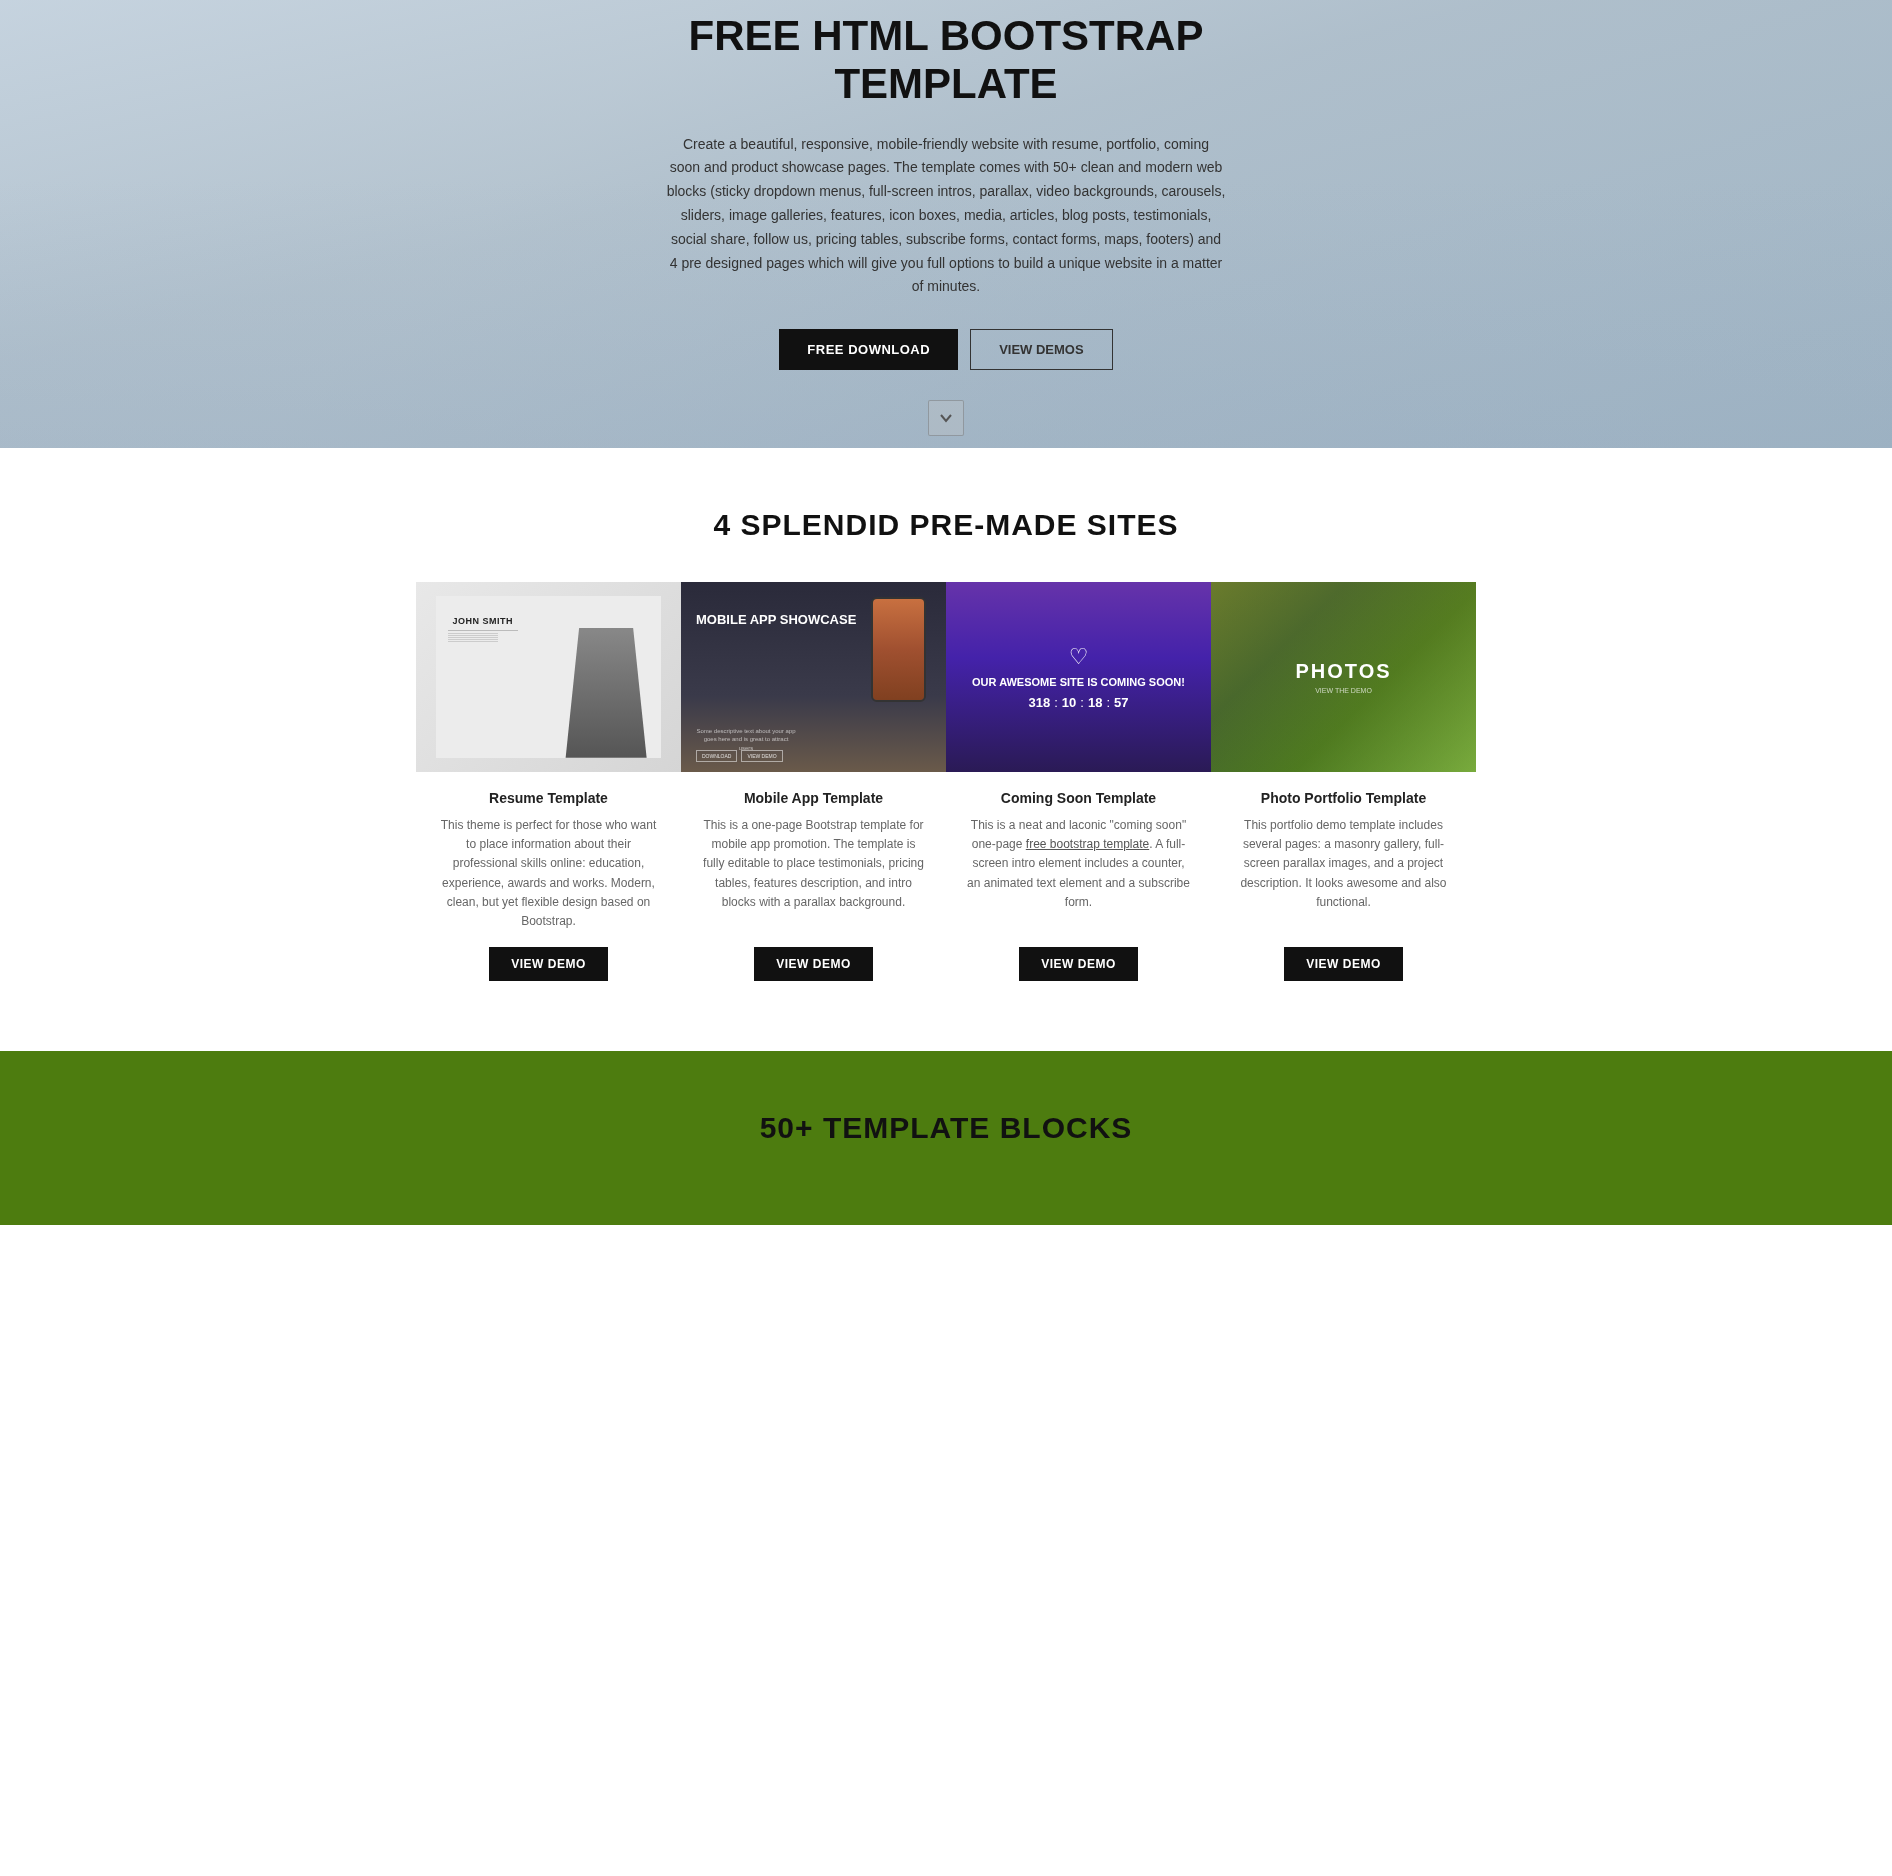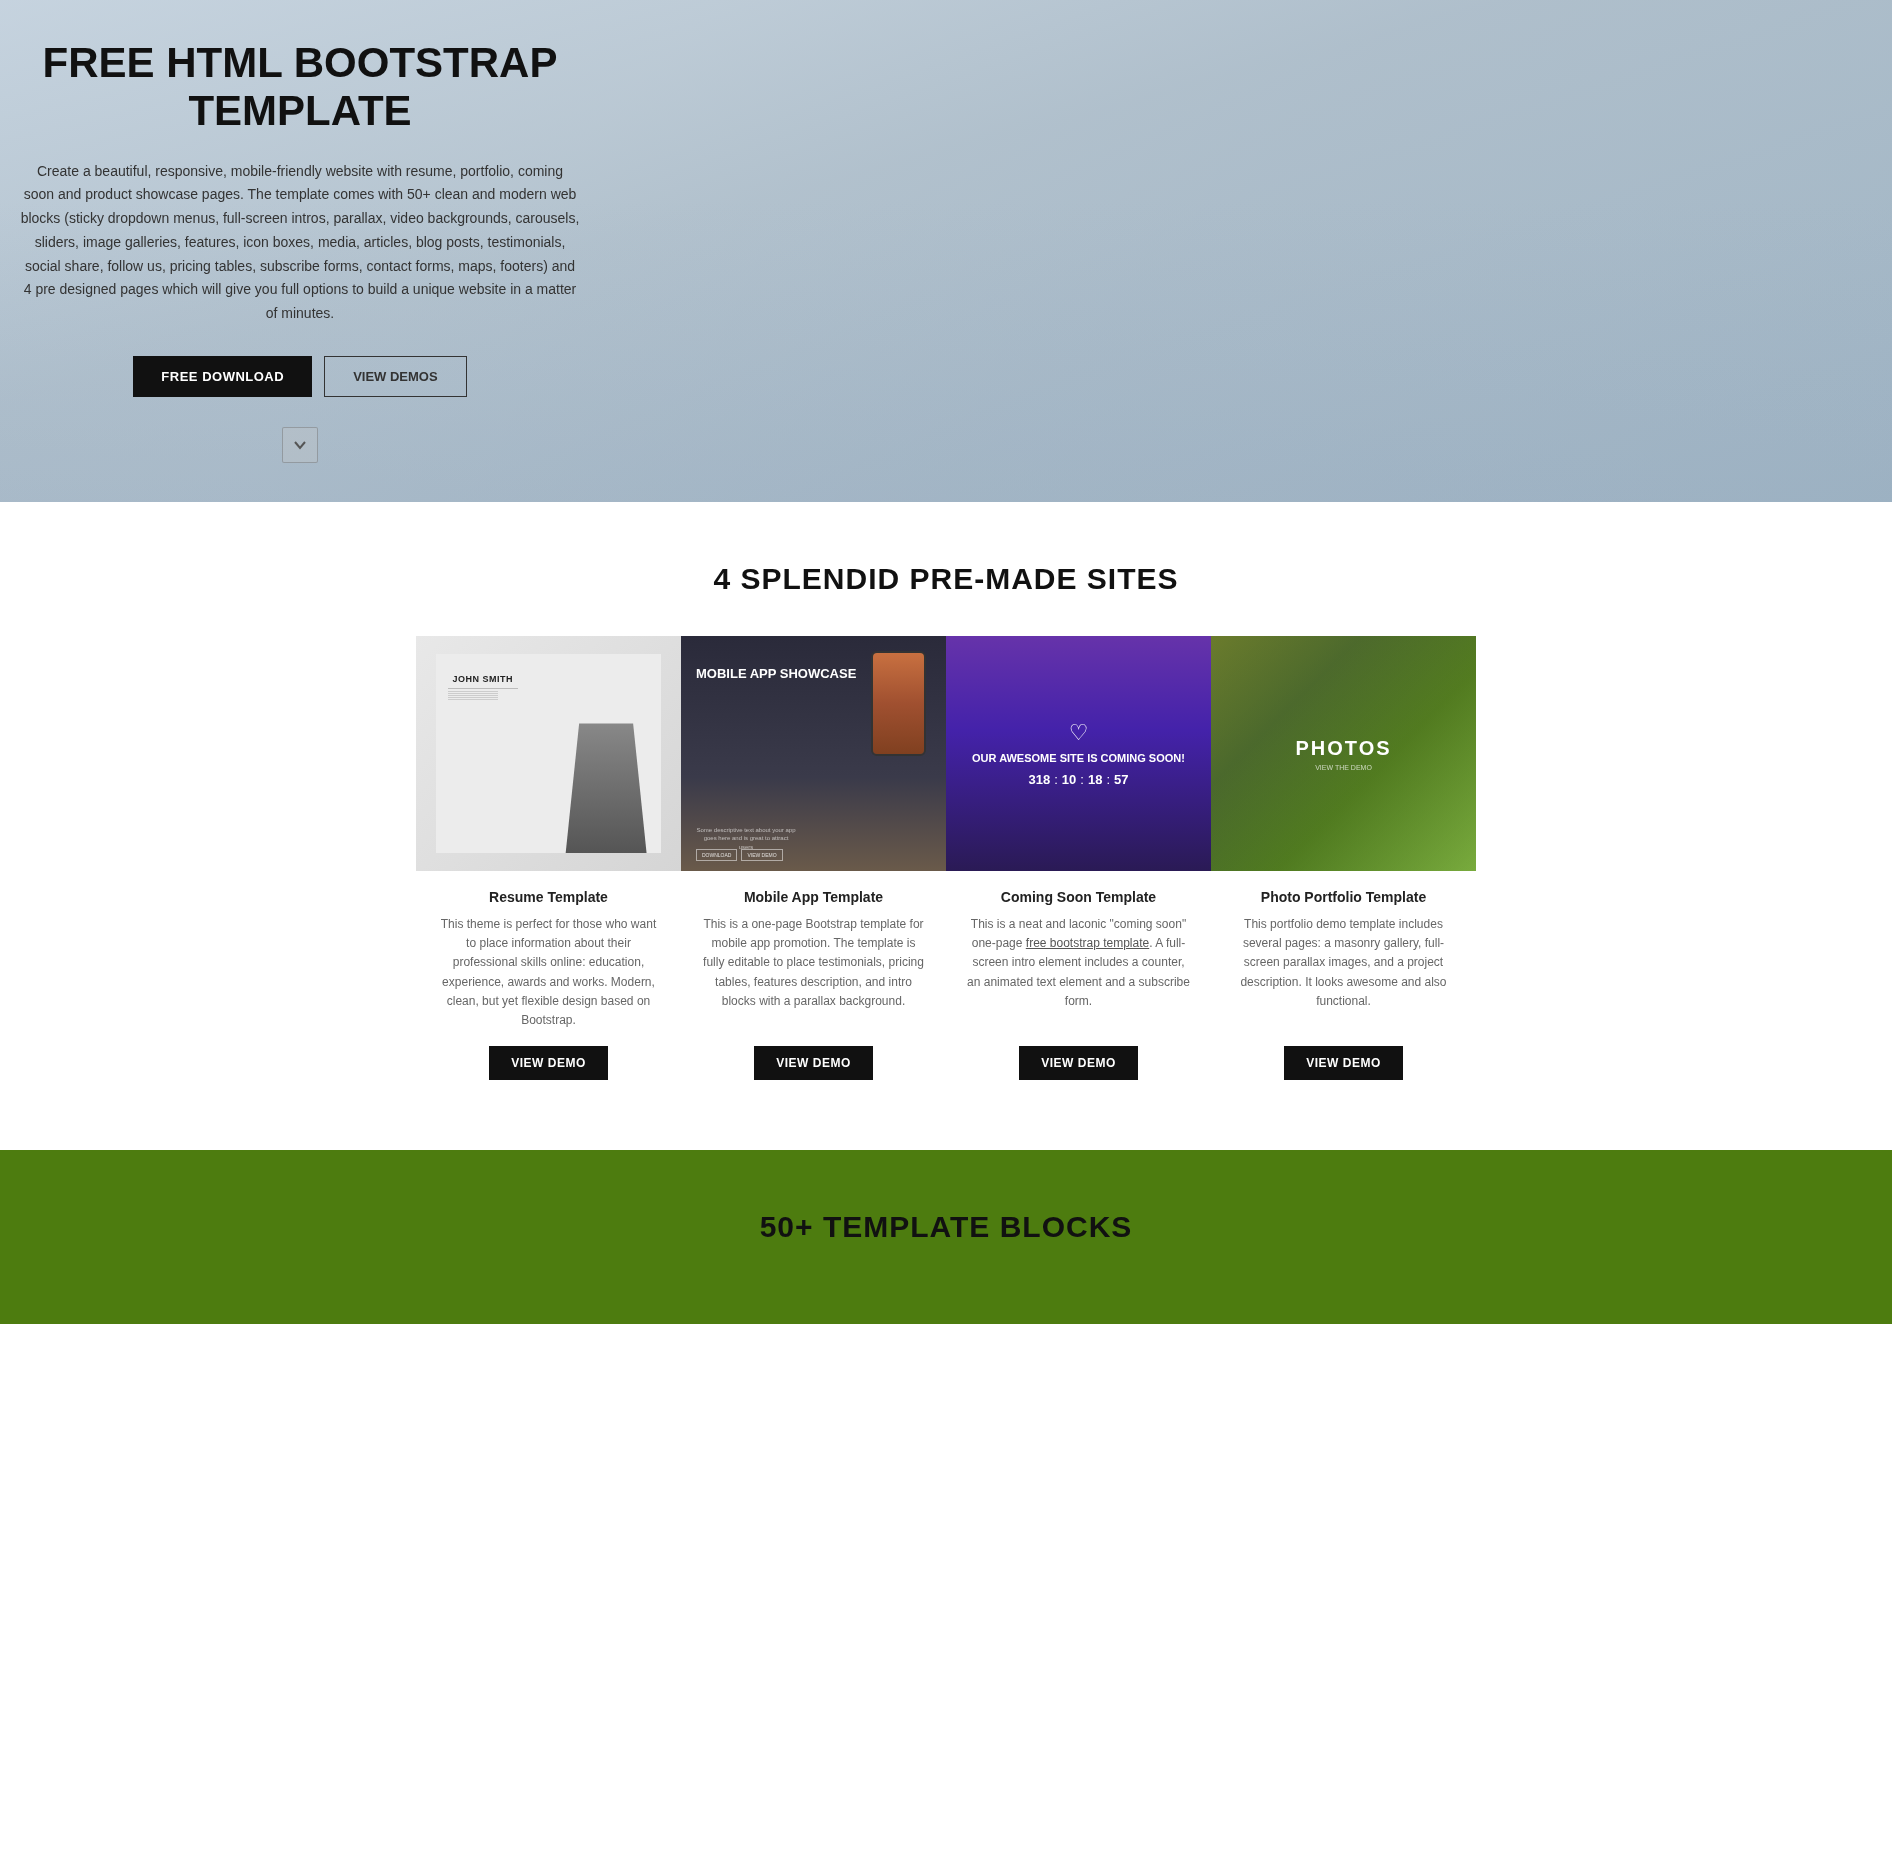--- a/index.html
+++ b/index.html
@@ -2,25 +2,25 @@
 <html><head>
   <meta charset="utf-8">
   <style>
     * { box-sizing: border-box; margin: 0; padding: 0; }
     body { font-family: 'Georgia', serif; background: #fff; color: #333; }
 
     
     .hero {
       position: relative;
       width: 100%;
-      height: 502px;
+      height: 448px;
       background: linear-gradient(135deg, #b8c8d8 0%, #c5d0da 30%, #a8b8c8 60%, #9ab0c0 100%);
       display: flex;
       align-items: center;
-      justify-content: flex-start;
+      justify-content: center;
       overflow: hidden;
     }
     .hero-bg-figure {
       position: absolute;
       inset: 0;
       background: linear-gradient(to bottom right, #c8d5e0 0%, #b0c0cc 40%, #a0b5c5 100%);
       opacity: 0.85;
     }
     .hero-buildings {
       position: absolute;
@@ -118,21 +118,21 @@
       width: 100%;
     }
     .card {
       display: flex;
       flex-direction: column;
       align-items: center;
       padding: 0 0 30px;
     }
     .card-thumb {
       width: 100%;
-      height: 235px;
+      height: 190px;
       overflow: hidden;
       margin-bottom: 18px;
       position: relative;
     }
     
     .thumb-resume {
       background: linear-gradient(135deg, #e8e8e8 0%, #d5d5d5 100%);
       display: flex;
       align-items: center;
       justify-content: center;

